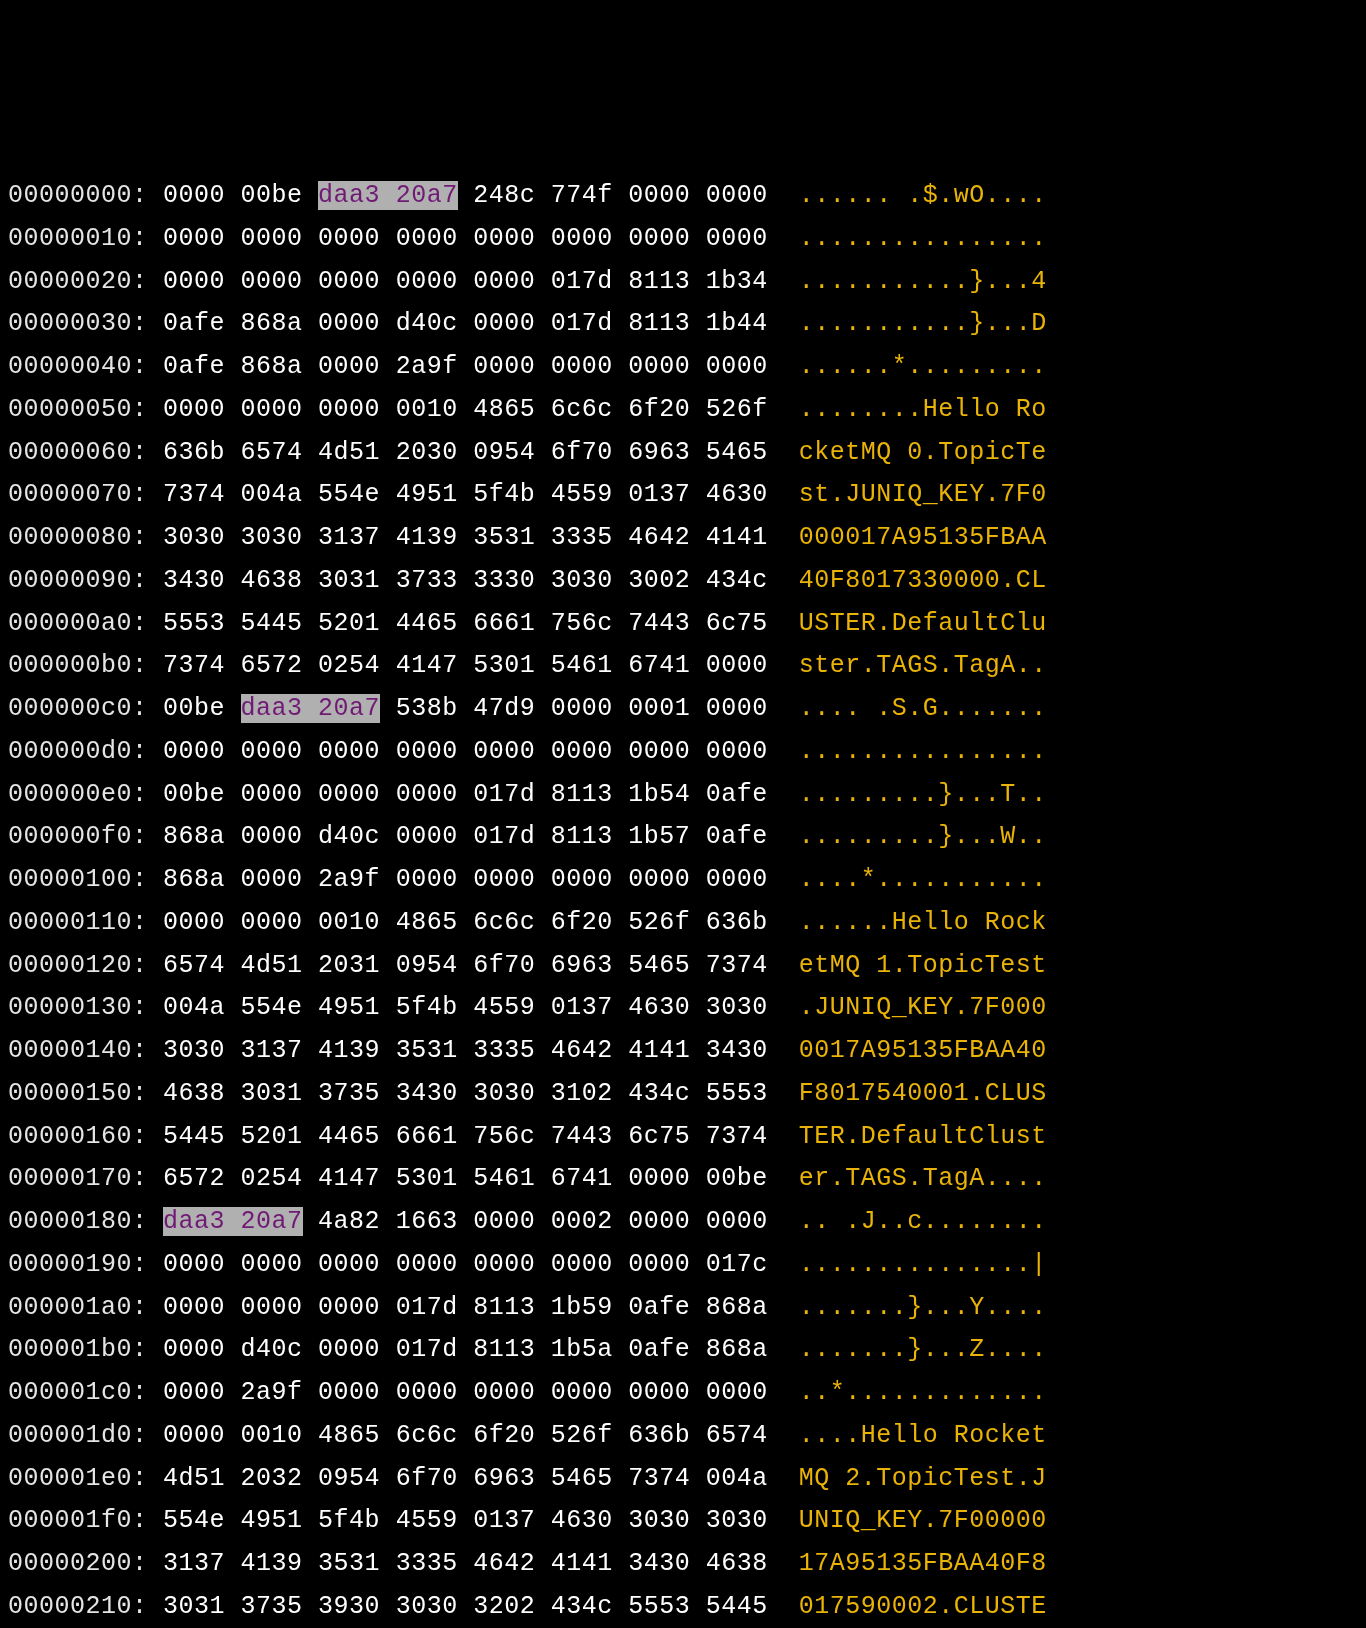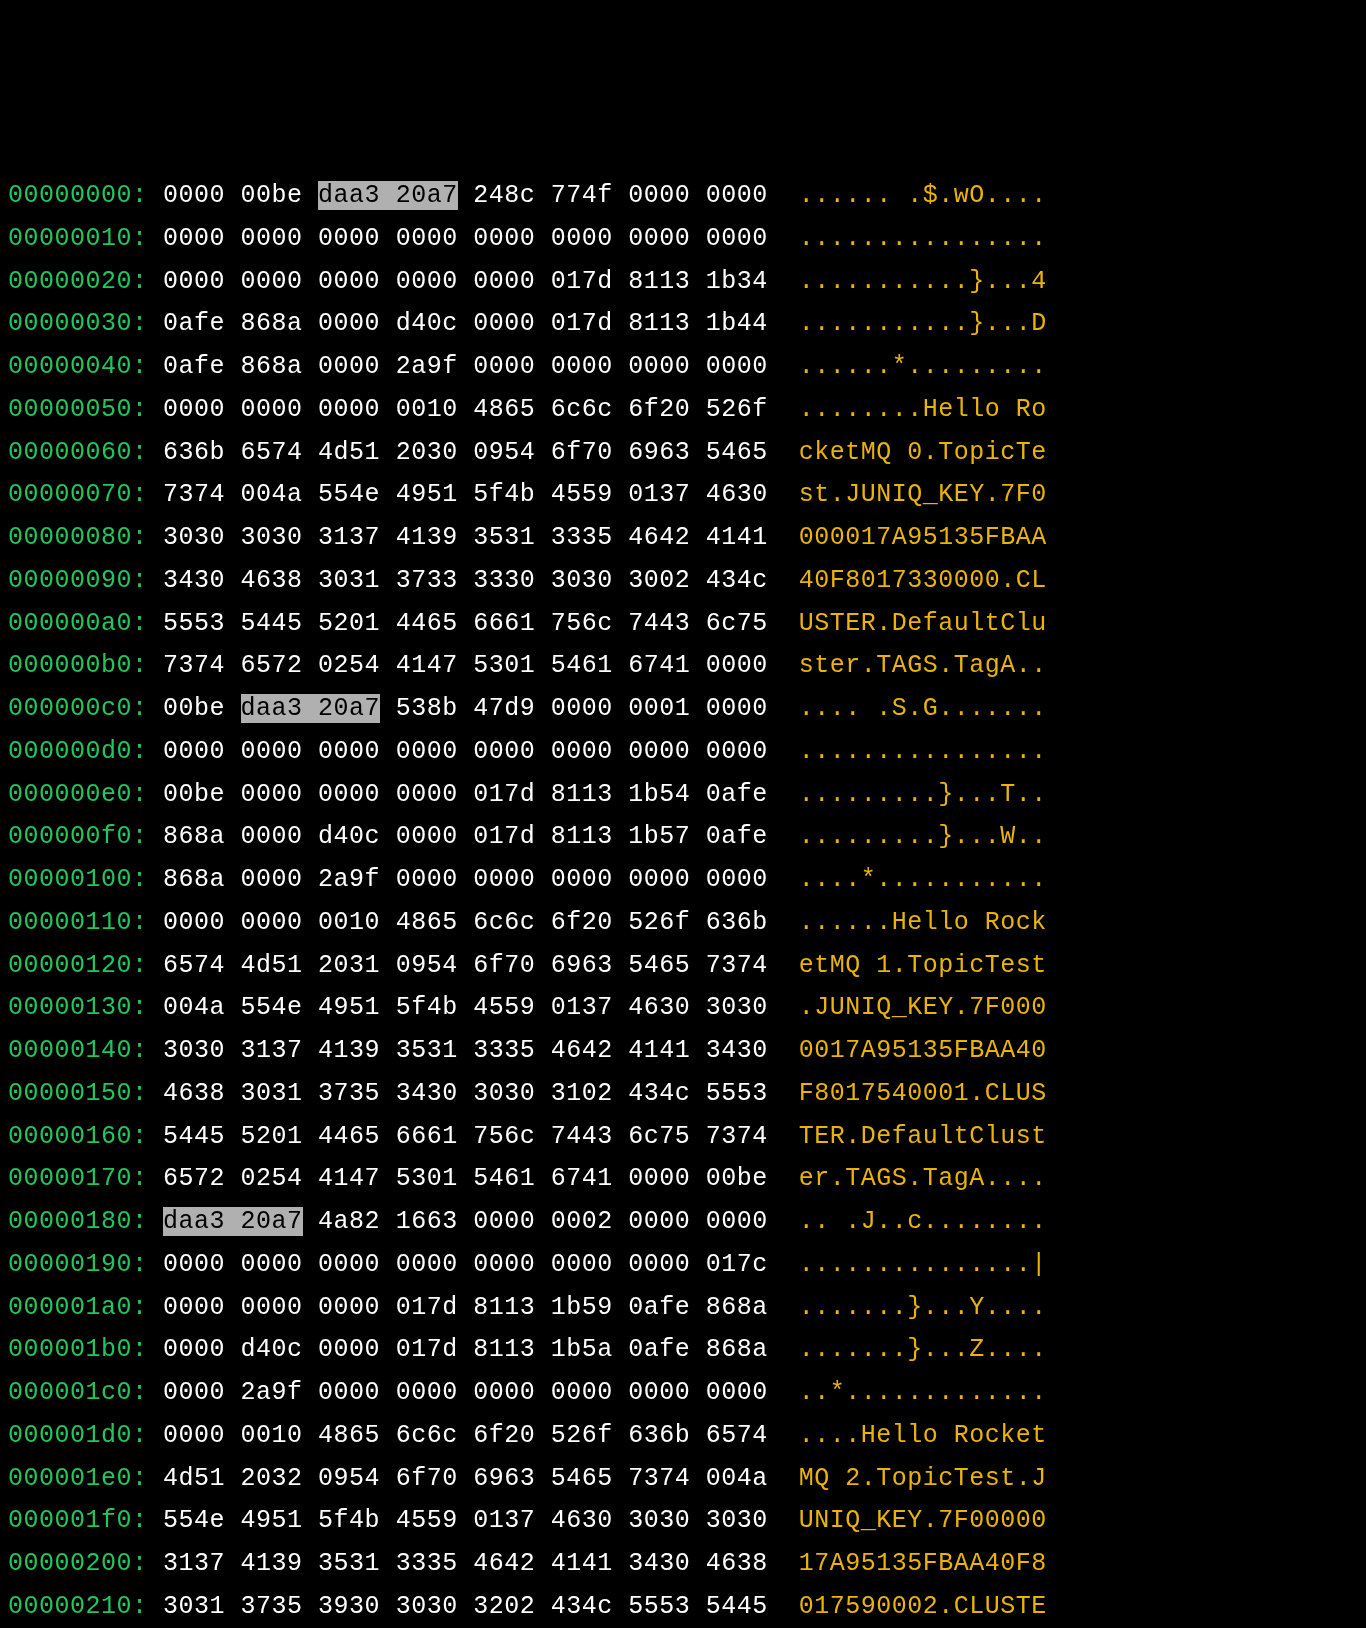--- a/index.html
+++ b/index.html
@@ -17,31 +17,31 @@
       white-space: pre;
       letter-spacing: 0.5px;
     }
     .hexdump-container {
       width: 100%;
     }
     .hex-row {
       display: block;
     }
     .offset {
-      color: #22c55e;
+      color: #e5e5e5;
     }
     .hex-bytes {
       color: #ffffff;
     }
     .ascii {
       color: #eab308;
     }
     .highlight {
       background-color: #b0b0b0;
-      color: #000000;
+      color: #701a75;
     }
   </style>
 </head>
 <body>
 
 
 
 <div class="hexdump-container" id="hexdump-root"><span class="hex-row"><span class="offset">00000000:</span> <span class="hex-bytes">0000</span> <span class="hex-bytes">00be</span> <span class="highlight">daa3</span><span class="highlight"> </span><span class="highlight">20a7</span> <span class="hex-bytes">248c</span> <span class="hex-bytes">774f</span> <span class="hex-bytes">0000</span> <span class="hex-bytes">0000</span>  <span class="ascii">...... .$.wO....</span></span><span class="hex-row"><span class="offset">00000010:</span> <span class="hex-bytes">0000</span> <span class="hex-bytes">0000</span> <span class="hex-bytes">0000</span> <span class="hex-bytes">0000</span> <span class="hex-bytes">0000</span> <span class="hex-bytes">0000</span> <span class="hex-bytes">0000</span> <span class="hex-bytes">0000</span>  <span class="ascii">................</span></span><span class="hex-row"><span class="offset">00000020:</span> <span class="hex-bytes">0000</span> <span class="hex-bytes">0000</span> <span class="hex-bytes">0000</span> <span class="hex-bytes">0000</span> <span class="hex-bytes">0000</span> <span class="hex-bytes">017d</span> <span class="hex-bytes">8113</span> <span class="hex-bytes">1b34</span>  <span class="ascii">...........}...4</span></span><span class="hex-row"><span class="offset">00000030:</span> <span class="hex-bytes">0afe</span> <span class="hex-bytes">868a</span> <span class="hex-bytes">0000</span> <span class="hex-bytes">d40c</span> <span class="hex-bytes">0000</span> <span class="hex-bytes">017d</span> <span class="hex-bytes">8113</span> <span class="hex-bytes">1b44</span>  <span class="ascii">...........}...D</span></span><span class="hex-row"><span class="offset">00000040:</span> <span class="hex-bytes">0afe</span> <span class="hex-bytes">868a</span> <span class="hex-bytes">0000</span> <span class="hex-bytes">2a9f</span> <span class="hex-bytes">0000</span> <span class="hex-bytes">0000</span> <span class="hex-bytes">0000</span> <span class="hex-bytes">0000</span>  <span class="ascii">......*.........</span></span><span class="hex-row"><span class="offset">00000050:</span> <span class="hex-bytes">0000</span> <span class="hex-bytes">0000</span> <span class="hex-bytes">0000</span> <span class="hex-bytes">0010</span> <span class="hex-bytes">4865</span> <span class="hex-bytes">6c6c</span> <span class="hex-bytes">6f20</span> <span class="hex-bytes">526f</span>  <span class="ascii">........Hello Ro</span></span><span class="hex-row"><span class="offset">00000060:</span> <span class="hex-bytes">636b</span> <span class="hex-bytes">6574</span> <span class="hex-bytes">4d51</span> <span class="hex-bytes">2030</span> <span class="hex-bytes">0954</span> <span class="hex-bytes">6f70</span> <span class="hex-bytes">6963</span> <span class="hex-bytes">5465</span>  <span class="ascii">cketMQ 0.TopicTe</span></span><span class="hex-row"><span class="offset">00000070:</span> <span class="hex-bytes">7374</span> <span class="hex-bytes">004a</span> <span class="hex-bytes">554e</span> <span class="hex-bytes">4951</span> <span class="hex-bytes">5f4b</span> <span class="hex-bytes">4559</span> <span class="hex-bytes">0137</span> <span class="hex-bytes">4630</span>  <span class="ascii">st.JUNIQ_KEY.7F0</span></span><span class="hex-row"><span class="offset">00000080:</span> <span class="hex-bytes">3030</span> <span class="hex-bytes">3030</span> <span class="hex-bytes">3137</span> <span class="hex-bytes">4139</span> <span class="hex-bytes">3531</span> <span class="hex-bytes">3335</span> <span class="hex-bytes">4642</span> <span class="hex-bytes">4141</span>  <span class="ascii">000017A95135FBAA</span></span><span class="hex-row"><span class="offset">00000090:</span> <span class="hex-bytes">3430</span> <span class="hex-bytes">4638</span> <span class="hex-bytes">3031</span> <span class="hex-bytes">3733</span> <span class="hex-bytes">3330</span> <span class="hex-bytes">3030</span> <span class="hex-bytes">3002</span> <span class="hex-bytes">434c</span>  <span class="ascii">40F8017330000.CL</span></span><span class="hex-row"><span class="offset">000000a0:</span> <span class="hex-bytes">5553</span> <span class="hex-bytes">5445</span> <span class="hex-bytes">5201</span> <span class="hex-bytes">4465</span> <span class="hex-bytes">6661</span> <span class="hex-bytes">756c</span> <span class="hex-bytes">7443</span> <span class="hex-bytes">6c75</span>  <span class="ascii">USTER.DefaultClu</span></span><span class="hex-row"><span class="offset">000000b0:</span> <span class="hex-bytes">7374</span> <span class="hex-bytes">6572</span> <span class="hex-bytes">0254</span> <span class="hex-bytes">4147</span> <span class="hex-bytes">5301</span> <span class="hex-bytes">5461</span> <span class="hex-bytes">6741</span> <span class="hex-bytes">0000</span>  <span class="ascii">ster.TAGS.TagA..</span></span><span class="hex-row"><span class="offset">000000c0:</span> <span class="hex-bytes">00be</span> <span class="highlight">daa3</span><span class="highlight"> </span><span class="highlight">20a7</span> <span class="hex-bytes">538b</span> <span class="hex-bytes">47d9</span> <span class="hex-bytes">0000</span> <span class="hex-bytes">0001</span> <span class="hex-bytes">0000</span>  <span class="ascii">.... .S.G.......</span></span><span class="hex-row"><span class="offset">000000d0:</span> <span class="hex-bytes">0000</span> <span class="hex-bytes">0000</span> <span class="hex-bytes">0000</span> <span class="hex-bytes">0000</span> <span class="hex-bytes">0000</span> <span class="hex-bytes">0000</span> <span class="hex-bytes">0000</span> <span class="hex-bytes">0000</span>  <span class="ascii">................</span></span><span class="hex-row"><span class="offset">000000e0:</span> <span class="hex-bytes">00be</span> <span class="hex-bytes">0000</span> <span class="hex-bytes">0000</span> <span class="hex-bytes">0000</span> <span class="hex-bytes">017d</span> <span class="hex-bytes">8113</span> <span class="hex-bytes">1b54</span> <span class="hex-bytes">0afe</span>  <span class="ascii">.........}...T..</span></span><span class="hex-row"><span class="offset">000000f0:</span> <span class="hex-bytes">868a</span> <span class="hex-bytes">0000</span> <span class="hex-bytes">d40c</span> <span class="hex-bytes">0000</span> <span class="hex-bytes">017d</span> <span class="hex-bytes">8113</span> <span class="hex-bytes">1b57</span> <span class="hex-bytes">0afe</span>  <span class="ascii">.........}...W..</span></span><span class="hex-row"><span class="offset">00000100:</span> <span class="hex-bytes">868a</span> <span class="hex-bytes">0000</span> <span class="hex-bytes">2a9f</span> <span class="hex-bytes">0000</span> <span class="hex-bytes">0000</span> <span class="hex-bytes">0000</span> <span class="hex-bytes">0000</span> <span class="hex-bytes">0000</span>  <span class="ascii">....*...........</span></span><span class="hex-row"><span class="offset">00000110:</span> <span class="hex-bytes">0000</span> <span class="hex-bytes">0000</span> <span class="hex-bytes">0010</span> <span class="hex-bytes">4865</span> <span class="hex-bytes">6c6c</span> <span class="hex-bytes">6f20</span> <span class="hex-bytes">526f</span> <span class="hex-bytes">636b</span>  <span class="ascii">......Hello Rock</span></span><span class="hex-row"><span class="offset">00000120:</span> <span class="hex-bytes">6574</span> <span class="hex-bytes">4d51</span> <span class="hex-bytes">2031</span> <span class="hex-bytes">0954</span> <span class="hex-bytes">6f70</span> <span class="hex-bytes">6963</span> <span class="hex-bytes">5465</span> <span class="hex-bytes">7374</span>  <span class="ascii">etMQ 1.TopicTest</span></span><span class="hex-row"><span class="offset">00000130:</span> <span class="hex-bytes">004a</span> <span class="hex-bytes">554e</span> <span class="hex-bytes">4951</span> <span class="hex-bytes">5f4b</span> <span class="hex-bytes">4559</span> <span class="hex-bytes">0137</span> <span class="hex-bytes">4630</span> <span class="hex-bytes">3030</span>  <span class="ascii">.JUNIQ_KEY.7F000</span></span><span class="hex-row"><span class="offset">00000140:</span> <span class="hex-bytes">3030</span> <span class="hex-bytes">3137</span> <span class="hex-bytes">4139</span> <span class="hex-bytes">3531</span> <span class="hex-bytes">3335</span> <span class="hex-bytes">4642</span> <span class="hex-bytes">4141</span> <span class="hex-bytes">3430</span>  <span class="ascii">0017A95135FBAA40</span></span><span class="hex-row"><span class="offset">00000150:</span> <span class="hex-bytes">4638</span> <span class="hex-bytes">3031</span> <span class="hex-bytes">3735</span> <span class="hex-bytes">3430</span> <span class="hex-bytes">3030</span> <span class="hex-bytes">3102</span> <span class="hex-bytes">434c</span> <span class="hex-bytes">5553</span>  <span class="ascii">F8017540001.CLUS</span></span><span class="hex-row"><span class="offset">00000160:</span> <span class="hex-bytes">5445</span> <span class="hex-bytes">5201</span> <span class="hex-bytes">4465</span> <span class="hex-bytes">6661</span> <span class="hex-bytes">756c</span> <span class="hex-bytes">7443</span> <span class="hex-bytes">6c75</span> <span class="hex-bytes">7374</span>  <span class="ascii">TER.DefaultClust</span></span><span class="hex-row"><span class="offset">00000170:</span> <span class="hex-bytes">6572</span> <span class="hex-bytes">0254</span> <span class="hex-bytes">4147</span> <span class="hex-bytes">5301</span> <span class="hex-bytes">5461</span> <span class="hex-bytes">6741</span> <span class="hex-bytes">0000</span> <span class="hex-bytes">00be</span>  <span class="ascii">er.TAGS.TagA....</span></span><span class="hex-row"><span class="offset">00000180:</span> <span class="highlight">daa3</span><span class="highlight"> </span><span class="highlight">20a7</span> <span class="hex-bytes">4a82</span> <span class="hex-bytes">1663</span> <span class="hex-bytes">0000</span> <span class="hex-bytes">0002</span> <span class="hex-bytes">0000</span> <span class="hex-bytes">0000</span>  <span class="ascii">.. .J..c........</span></span><span class="hex-row"><span class="offset">00000190:</span> <span class="hex-bytes">0000</span> <span class="hex-bytes">0000</span> <span class="hex-bytes">0000</span> <span class="hex-bytes">0000</span> <span class="hex-bytes">0000</span> <span class="hex-bytes">0000</span> <span class="hex-bytes">0000</span> <span class="hex-bytes">017c</span>  <span class="ascii">...............|</span></span><span class="hex-row"><span class="offset">000001a0:</span> <span class="hex-bytes">0000</span> <span class="hex-bytes">0000</span> <span class="hex-bytes">0000</span> <span class="hex-bytes">017d</span> <span class="hex-bytes">8113</span> <span class="hex-bytes">1b59</span> <span class="hex-bytes">0afe</span> <span class="hex-bytes">868a</span>  <span class="ascii">.......}...Y....</span></span><span class="hex-row"><span class="offset">000001b0:</span> <span class="hex-bytes">0000</span> <span class="hex-bytes">d40c</span> <span class="hex-bytes">0000</span> <span class="hex-bytes">017d</span> <span class="hex-bytes">8113</span> <span class="hex-bytes">1b5a</span> <span class="hex-bytes">0afe</span> <span class="hex-bytes">868a</span>  <span class="ascii">.......}...Z....</span></span><span class="hex-row"><span class="offset">000001c0:</span> <span class="hex-bytes">0000</span> <span class="hex-bytes">2a9f</span> <span class="hex-bytes">0000</span> <span class="hex-bytes">0000</span> <span class="hex-bytes">0000</span> <span class="hex-bytes">0000</span> <span class="hex-bytes">0000</span> <span class="hex-bytes">0000</span>  <span class="ascii">..*.............</span></span><span class="hex-row"><span class="offset">000001d0:</span> <span class="hex-bytes">0000</span> <span class="hex-bytes">0010</span> <span class="hex-bytes">4865</span> <span class="hex-bytes">6c6c</span> <span class="hex-bytes">6f20</span> <span class="hex-bytes">526f</span> <span class="hex-bytes">636b</span> <span class="hex-bytes">6574</span>  <span class="ascii">....Hello Rocket</span></span><span class="hex-row"><span class="offset">000001e0:</span> <span class="hex-bytes">4d51</span> <span class="hex-bytes">2032</span> <span class="hex-bytes">0954</span> <span class="hex-bytes">6f70</span> <span class="hex-bytes">6963</span> <span class="hex-bytes">5465</span> <span class="hex-bytes">7374</span> <span class="hex-bytes">004a</span>  <span class="ascii">MQ 2.TopicTest.J</span></span><span class="hex-row"><span class="offset">000001f0:</span> <span class="hex-bytes">554e</span> <span class="hex-bytes">4951</span> <span class="hex-bytes">5f4b</span> <span class="hex-bytes">4559</span> <span class="hex-bytes">0137</span> <span class="hex-bytes">4630</span> <span class="hex-bytes">3030</span> <span class="hex-bytes">3030</span>  <span class="ascii">UNIQ_KEY.7F00000</span></span><span class="hex-row"><span class="offset">00000200:</span> <span class="hex-bytes">3137</span> <span class="hex-bytes">4139</span> <span class="hex-bytes">3531</span> <span class="hex-bytes">3335</span> <span class="hex-bytes">4642</span> <span class="hex-bytes">4141</span> <span class="hex-bytes">3430</span> <span class="hex-bytes">4638</span>  <span class="ascii">17A95135FBAA40F8</span></span><span class="hex-row"><span class="offset">00000210:</span> <span class="hex-bytes">3031</span> <span class="hex-bytes">3735</span> <span class="hex-bytes">3930</span> <span class="hex-bytes">3030</span> <span class="hex-bytes">3202</span> <span class="hex-bytes">434c</span> <span class="hex-bytes">5553</span> <span class="hex-bytes">5445</span>  <span class="ascii">017590002.CLUSTE</span></span></div>
 
 

